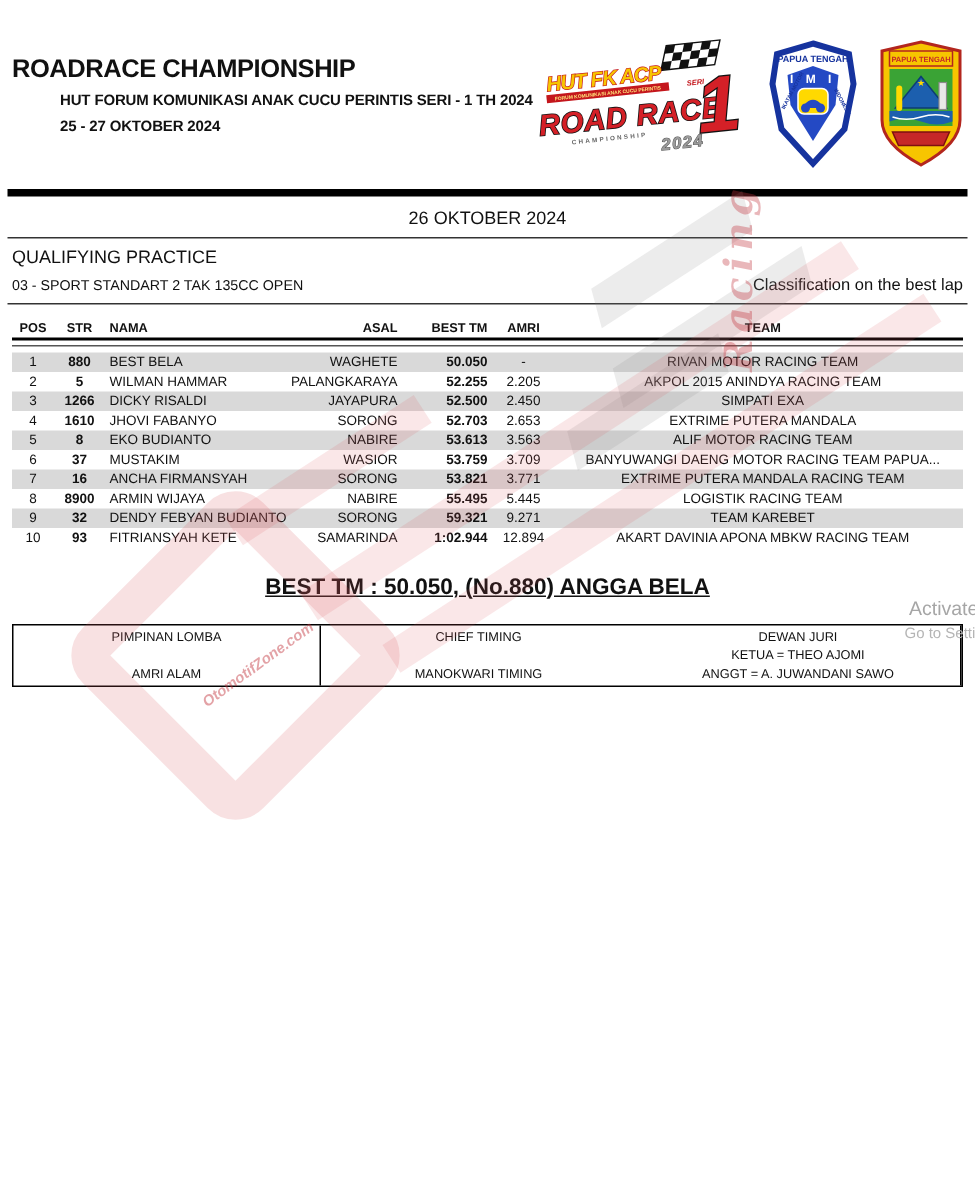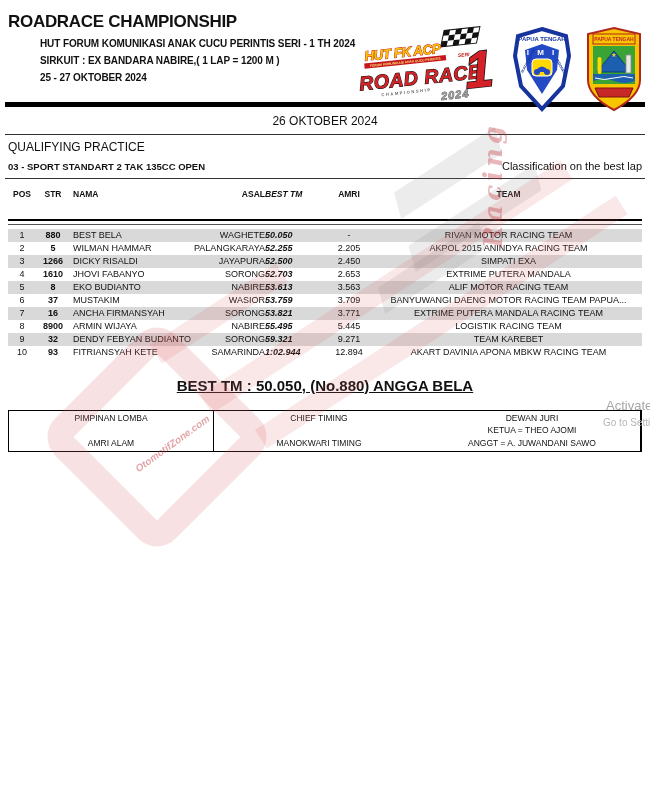--- a/index.html
+++ b/index.html
@@ -1,45 +1,45 @@
 <!DOCTYPE html>
 <html><head>
 <meta charset="utf-8">
 <style>
   html,body{margin:0;padding:0;background:#fff;}
   .page{position:relative;width:650px;height:800px;overflow:hidden;background:#fff;
         font-family:"Liberation Sans",sans-serif;color:#111;}
   
-  .hdr{position:relative;padding:12px 8px 0 8px;height:86px;}
+  .hdr{position:relative;padding:36px 8px 0 8px;height:86px;}
   .hdr-title{font-size:17px;font-weight:700;letter-spacing:-0.3px;}
   .hdr-sub{font-size:10px;font-weight:700;margin-top:6px;letter-spacing:-0.1px;margin-left:32px;}
   .logo{position:absolute;top:26px;}
   .logo-event{left:356px;width:150px;height:84px;}
   .logo-imi{left:510px;width:64px;height:86px;}
   .logo-crest{left:584px;width:60px;height:86px;}
   
   .bigbar{height:4.5px;background:#000;margin:4px 5px 0 5px;}
   .date-line{text-align:center;font-size:12px;margin-top:7px;}
   .rule{height:1px;background:#333;margin:6px 5px 0 5px;}
   .sess{font-size:12px;margin:5px 8px 0 8px;}
   .classrow{display:flex;justify-content:space-between;align-items:baseline;margin:6px 8px 0 8px;}
-  .classname{font-size:9.5px;font-weight:700;}
+  .classname{font-size:9.5px;font-weight:400;}
   .classnote{font-size:11px;}
   
   .tbl{margin:8px 8px 0 8px;}
   .r{display:flex;align-items:center;height:13px;font-size:9px;}
-  .thead{font-weight:700;font-size:8.5px;height:14px;border-bottom:2.5px solid #000;padding-bottom:18px;}
+  .thead{font-weight:700;font-size:8.5px;height:14px;border-bottom:2.5px solid #000;padding-bottom:0;}
   .rule2{height:1px;background:#555;margin-top:3px;}
   .rows{margin-top:4px;}
   .r.odd{background:#d9d9d9;}
   .c-pos{width:28px;text-align:center;}
   .c-str{width:34px;text-align:center;font-weight:700;}
   .c-nama{width:100px;padding-left:3px;white-space:nowrap;}
   .c-asal{width:92px;text-align:right;}
-  .c-best{width:60px;text-align:left;font-weight:700;font-style:italic;}
+  .c-best{width:60px;text-align:right;font-weight:700;}
   .c-diff{width:48px;text-align:center;}
   .c-team{flex:1;padding-left:2px;white-space:nowrap;overflow:hidden;text-align:center;}
   .thead .c-nama,.thead .c-team{font-weight:700;}
   .bestnote{text-align:center;font-size:15px;font-weight:700;text-decoration:underline;margin-top:18px;}
   
   .officials{display:flex;border:1px solid #000;margin:16px 8px 0 8px;height:40px;}
   .off-col{padding:2px 4px;text-align:center;font-size:8.5px;display:flex;flex-direction:column;justify-content:space-between;}
   .off-1{width:196px;border-right:1px solid #000;}
   .off-2{width:208px;border-right:1px solid #000;}
   .off-3{flex:1;}
@@ -77,21 +77,20 @@
   <div class="wm wm-bar wm-bar2"></div>
   <div class="wm wm-bar wm-bar3"></div>
   <div class="wm wm-script">Racing</div>
   <div class="wm wm-site">OtomotifZone.com</div>
   <div class="wm wm-activate">Activate Windows</div>
   <div class="wm wm-activate2">Go to Settings to activate</div>
 
   <div class="hdr">
     <div class="hdr-title">ROADRACE CHAMPIONSHIP</div>
     <div class="hdr-sub">HUT FORUM KOMUNIKASI ANAK CUCU PERINTIS SERI - 1 TH 2024</div>
-    <div class="hdr-sub">SIRKUIT : EX BANDARA NABIRE,( 1 LAP = 1200 M )</div>
     <div class="hdr-sub">25 - 27 OKTOBER 2024</div>
 
     <svg class="logo logo-event" viewBox="0 0 150 84">
       <g transform="rotate(-6 75 42)">
         <g transform="translate(92,6) skewX(-18)">
           <rect x="0" y="0" width="36" height="16" fill="#fff" stroke="#111" stroke-width="1"></rect>
           <g fill="#111">
             <rect x="0" y="0" width="6" height="5.3"></rect>
               <rect x="12" y="0" width="6" height="5.3"></rect>
               <rect x="24" y="0" width="6" height="5.3"></rect>

